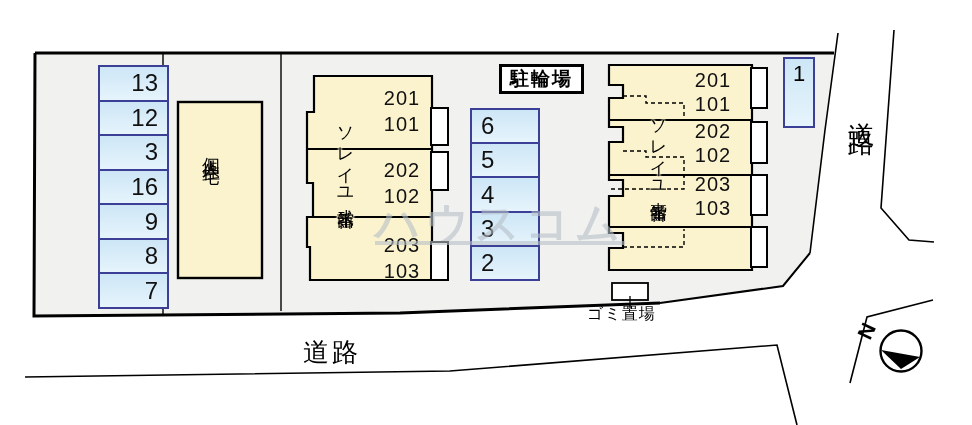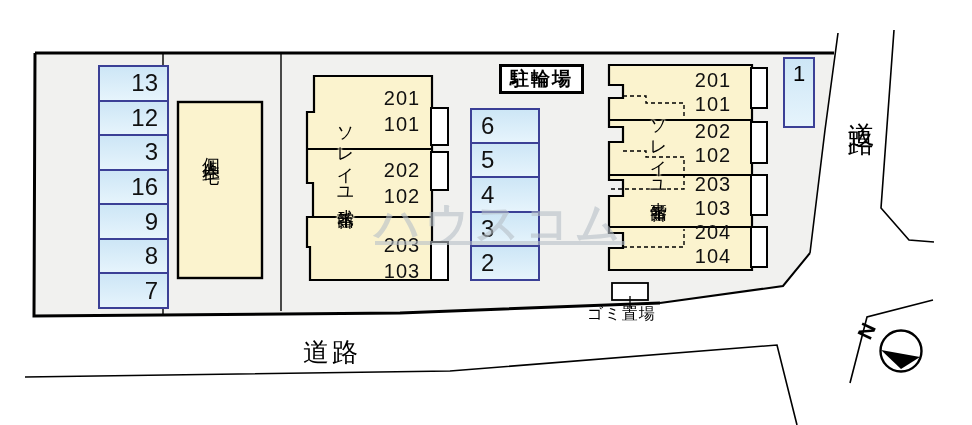--- a/index.html
+++ b/index.html
@@ -162,24 +162,20 @@
     <span>101</span>
   </div>
   <div class="unit-label b1" style="left:681px;top:119px;">
     <span>202</span><br>
     <span>102</span>
   </div>
   <div class="unit-label b1" style="left:681px;top:172px;">
     <span>203</span><br>
     <span>103</span>
   </div>
-  <div class="unit-label b1" style="left:681px;top:220px;">
-    <span>204</span><br>
-    <span>104</span>
-  </div>
 
   <div class="trash-label" style="left:587px;top:304px;">ゴミ置場</div>
 
   <div class="vtext road-right" style="left:843px;top:101px;">道路</div>
   <div class="road-bottom" style="left:303px;top:335px;">道路</div>
 
   <div class="watermark" style="left:375px;top:194px;text-decoration:underline;">ハウスコム</div>
 
 </div>
 

